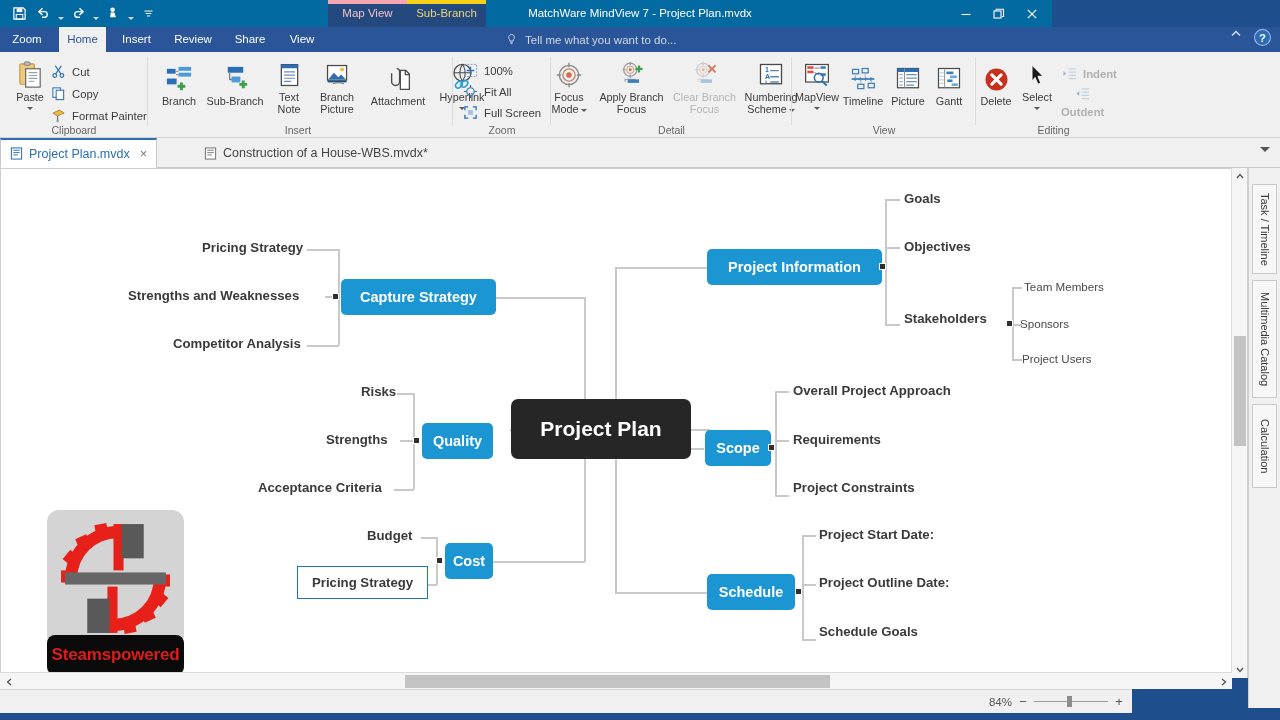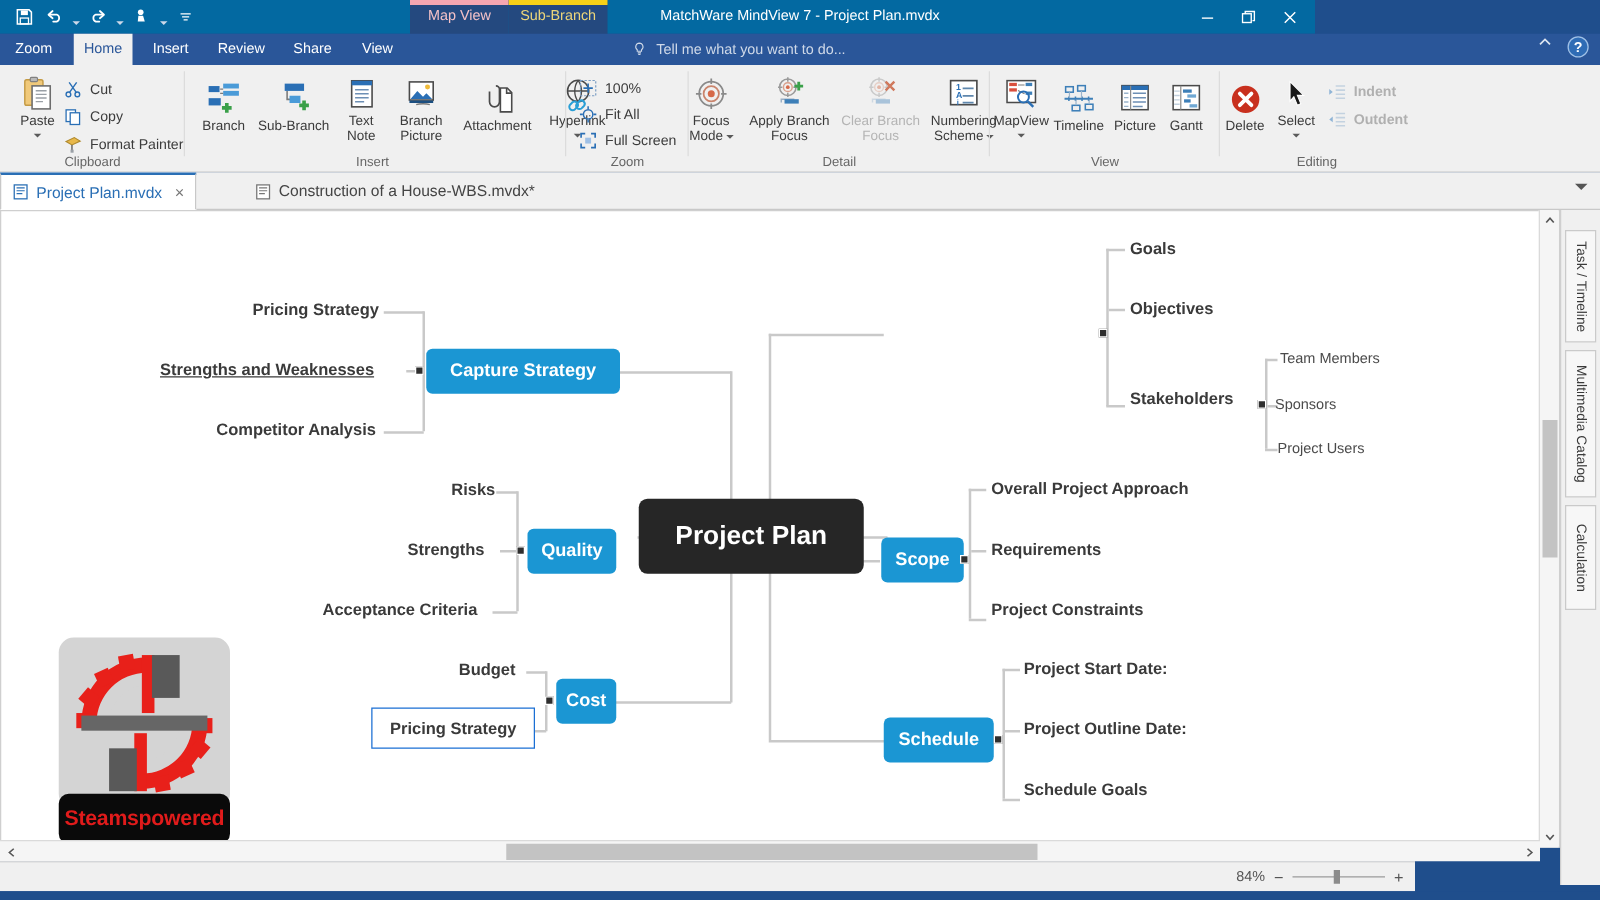--- a/index.html
+++ b/index.html
@@ -713,21 +713,21 @@
       </div>
       <div class="smallbtn dis" style="left:85px;top:12px;">
         <span class="sico">
           <svg width="15" height="15" viewBox="0 0 16 16">
               <path d="M7 3h8M7 6.5h8M7 10h8M7 13.5h8" stroke="#c3d2e0" stroke-width="1.3"></path>
               <path d="M1.5 5.5L4.5 8l-3 2.5z" fill="#8fb4d6"></path>
             </svg>
         </span>
         <span>Indent</span>
       </div>
-      <div class="smallbtn dis" style="left:85px;top:34px;">
+      <div class="smallbtn dis" style="left:85px;top:34px;flex-direction:column;">
         <span class="sico">
           <svg width="15" height="15" viewBox="0 0 16 16">
               <path d="M7 3h8M7 6.5h8M7 10h8M7 13.5h8" stroke="#c3d2e0" stroke-width="1.3"></path>
               <path d="M4.5 5.5L1.5 8l3 2.5z" fill="#8fb4d6"></path>
             </svg>
         </span>
         <span>Outdent</span>
       </div>
       <div class="glabel">Editing</div>
     </div>
@@ -772,21 +772,21 @@
 
       <div class="node central" style="left:510px;top:230px;width:180px;height:60px;">Project Plan</div>
 
       <div class="conn" style="left:337px;top:80px;width:1.5px;height:96px;"></div>
       <div class="conn" style="left:306px;top:80px;width:32px;height:1.5px;"></div>
       <div class="conn" style="left:324px;top:127px;width:15px;height:1.5px;"></div>
       <div class="conn" style="left:306px;top:176px;width:32px;height:1.5px;"></div>
       <div class="node main" style="left:340px;top:110px;width:155px;height:36px;">Capture Strategy</div>
       <div class="handle" style="left:331px;top:124px;"></div>
       <div class="leaf" style="left:201px;top:71px;">Pricing Strategy</div>
-      <div class="leaf" style="left:127px;top:119px;text-decoration:underline;">Strengths and Weaknesses</div>
+      <div class="leaf" style="left:127px;top:119px;">Strengths and Weaknesses</div>
       <div class="leaf" style="left:172px;top:167px;">Competitor Analysis</div>
 
       <div class="conn" style="left:412px;top:224px;width:1.5px;height:96px;"></div>
       <div class="conn" style="left:396px;top:224px;width:17px;height:1.5px;"></div>
       <div class="conn" style="left:399px;top:271px;width:14px;height:1.5px;"></div>
       <div class="conn" style="left:393px;top:320px;width:20px;height:1.5px;"></div>
       <div class="node main" style="left:421px;top:254px;width:71px;height:36px;">Quality</div>
       <div class="handle" style="left:412px;top:268px;"></div>
       <div class="leaf" style="left:360px;top:215px;">Risks</div>
       <div class="leaf" style="left:325px;top:263px;">Strengths</div>
@@ -797,20 +797,21 @@
       <div class="conn" style="left:422px;top:415px;width:14px;height:1.5px;"></div>
       <div class="node main" style="left:444px;top:374px;width:48px;height:36px;">Cost</div>
       <div class="handle" style="left:435px;top:388px;"></div>
       <div class="leaf" style="left:366px;top:359px;">Budget</div>
       <div class="leaf sel" style="left:296px;top:397px;">Pricing Strategy</div>
 
       <div class="conn" style="left:884px;top:30px;width:1.5px;height:126px;"></div>
       <div class="conn" style="left:884px;top:30px;width:15px;height:1.5px;"></div>
       <div class="conn" style="left:886px;top:78px;width:13px;height:1.5px;"></div>
       <div class="conn" style="left:884px;top:155px;width:15px;height:1.5px;"></div>
+      <div class="node main" style="left:706px;top:80px;width:175px;height:36px;">Project Information</div>
       <div class="handle" style="left:878px;top:94px;"></div>
       <div class="leaf" style="left:903px;top:22px;">Goals</div>
       <div class="leaf" style="left:903px;top:70px;">Objectives</div>
       <div class="leaf" style="left:903px;top:142px;">Stakeholders</div>
 
       <div class="conn" style="left:1011px;top:118px;width:1.5px;height:72px;"></div>
       <div class="conn" style="left:1011px;top:118px;width:10px;height:1.5px;"></div>
       <div class="conn" style="left:1013px;top:155px;width:8px;height:1.5px;"></div>
       <div class="conn" style="left:1011px;top:190px;width:10px;height:1.5px;"></div>
       <div class="handle" style="left:1005px;top:151px;"></div>

